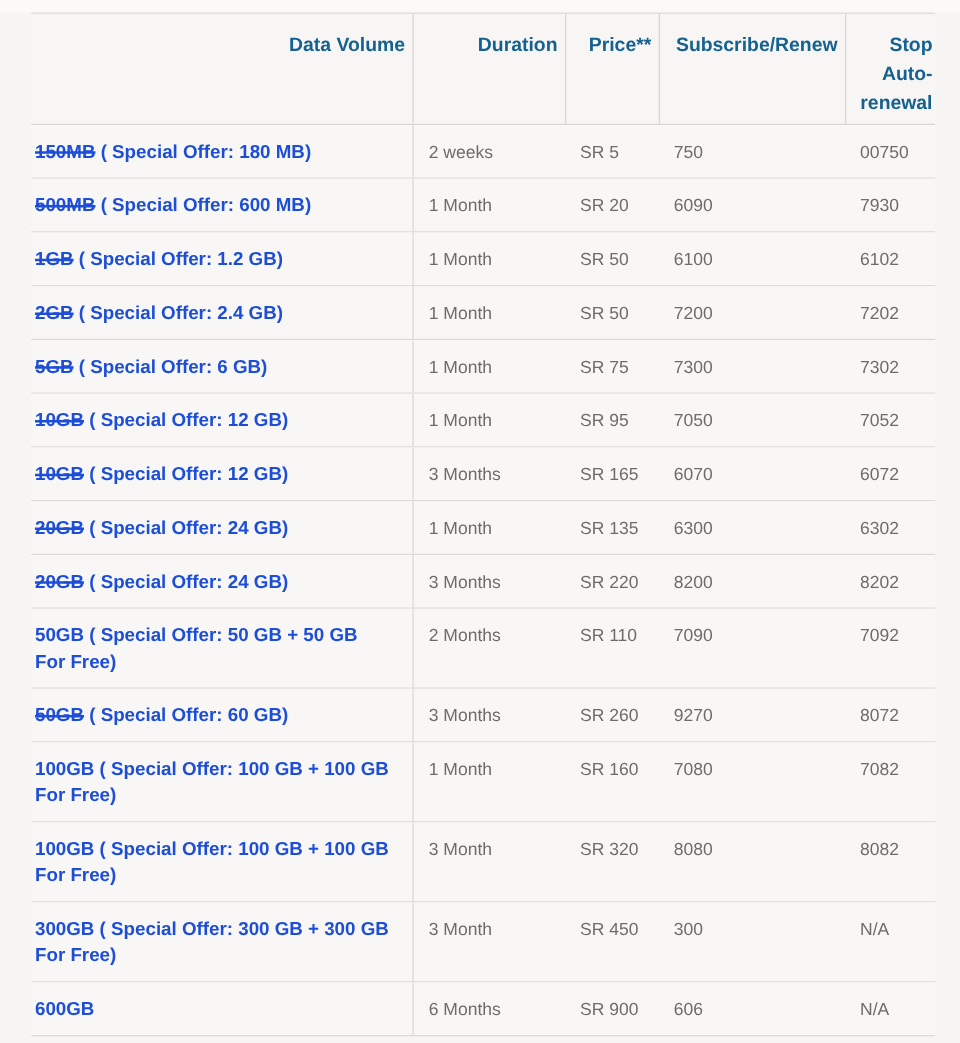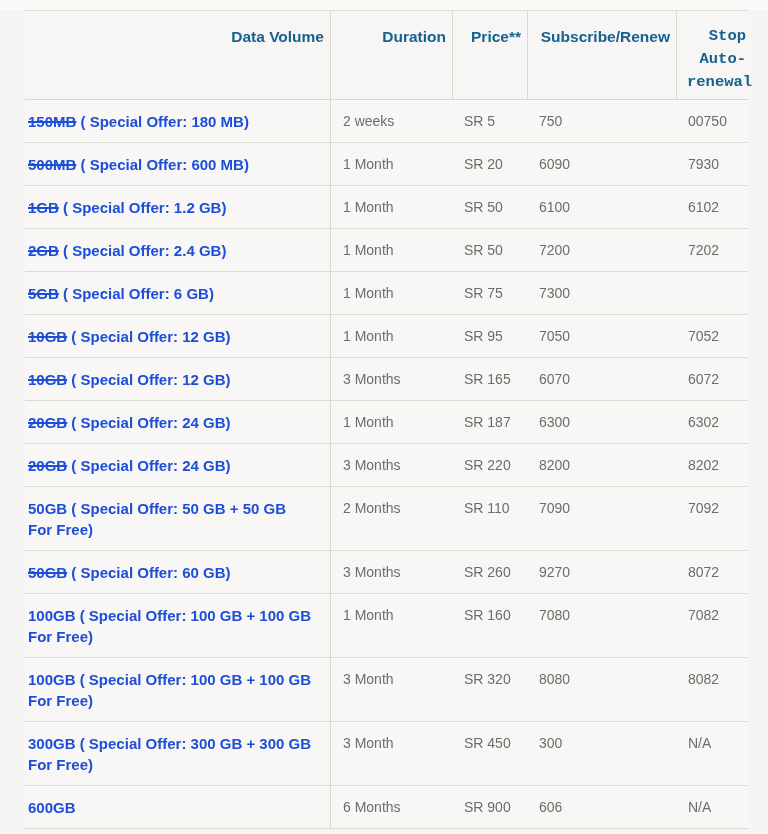--- a/index.html
+++ b/index.html
@@ -23,21 +23,21 @@
     height: 88px;
     padding: 14px 6px 0 12px;
     color: #15618f;
     font-weight: bold;
     font-size: 15.5px;
     line-height: 23px;
     text-align: right;
   }
   .hcell:first-child { padding-left: 3px; }
   .hcell + .hcell { border-left: 1px solid #d9d6d2; }
-  .hcell.last { padding-left: 10px; padding-right: 2px; font-family: Liberation Mono, monospace; }
+  .hcell.last { padding-left: 10px; padding-right: 2px; }
 
   .row {
     display: grid;
     grid-template-columns: 305px 122px 75px 149px 72px;
     border-bottom: 1px solid #ddd9d5;
     min-height: 43px;
     background: #f8f7f5;
   }
   .cell {
     padding: 11px 4px 10px 12px;
@@ -99,20 +99,21 @@
     <div class="cell price">SR 50</div>
     <div class="cell subscribe">7200</div>
     <div class="cell stop">7202</div>
   </div>
 
   <div class="row">
     <div class="cell volume"><span class="struck">5GB</span><span> ( Special Offer: 6 GB)</span></div>
     <div class="cell duration">1 Month</div>
     <div class="cell price">SR 75</div>
     <div class="cell subscribe">7300</div>
+    <div class="cell stop">7302</div>
   </div>
 
   <div class="row">
     <div class="cell volume"><span class="struck">10GB</span><span> ( Special Offer: 12 GB)</span></div>
     <div class="cell duration">1 Month</div>
     <div class="cell price">SR 95</div>
     <div class="cell subscribe">7050</div>
     <div class="cell stop">7052</div>
   </div>
 
@@ -120,21 +121,21 @@
     <div class="cell volume"><span class="struck">10GB</span><span> ( Special Offer: 12 GB)</span></div>
     <div class="cell duration">3 Months</div>
     <div class="cell price">SR 165</div>
     <div class="cell subscribe">6070</div>
     <div class="cell stop">6072</div>
   </div>
 
   <div class="row">
     <div class="cell volume"><span class="struck">20GB</span><span> ( Special Offer: 24 GB)</span></div>
     <div class="cell duration">1 Month</div>
-    <div class="cell price">SR 187</div>
+    <div class="cell price">SR 135</div>
     <div class="cell subscribe">6300</div>
     <div class="cell stop">6302</div>
   </div>
 
   <div class="row">
     <div class="cell volume"><span class="struck">20GB</span><span> ( Special Offer: 24 GB)</span></div>
     <div class="cell duration">3 Months</div>
     <div class="cell price">SR 220</div>
     <div class="cell subscribe">8200</div>
     <div class="cell stop">8202</div>

